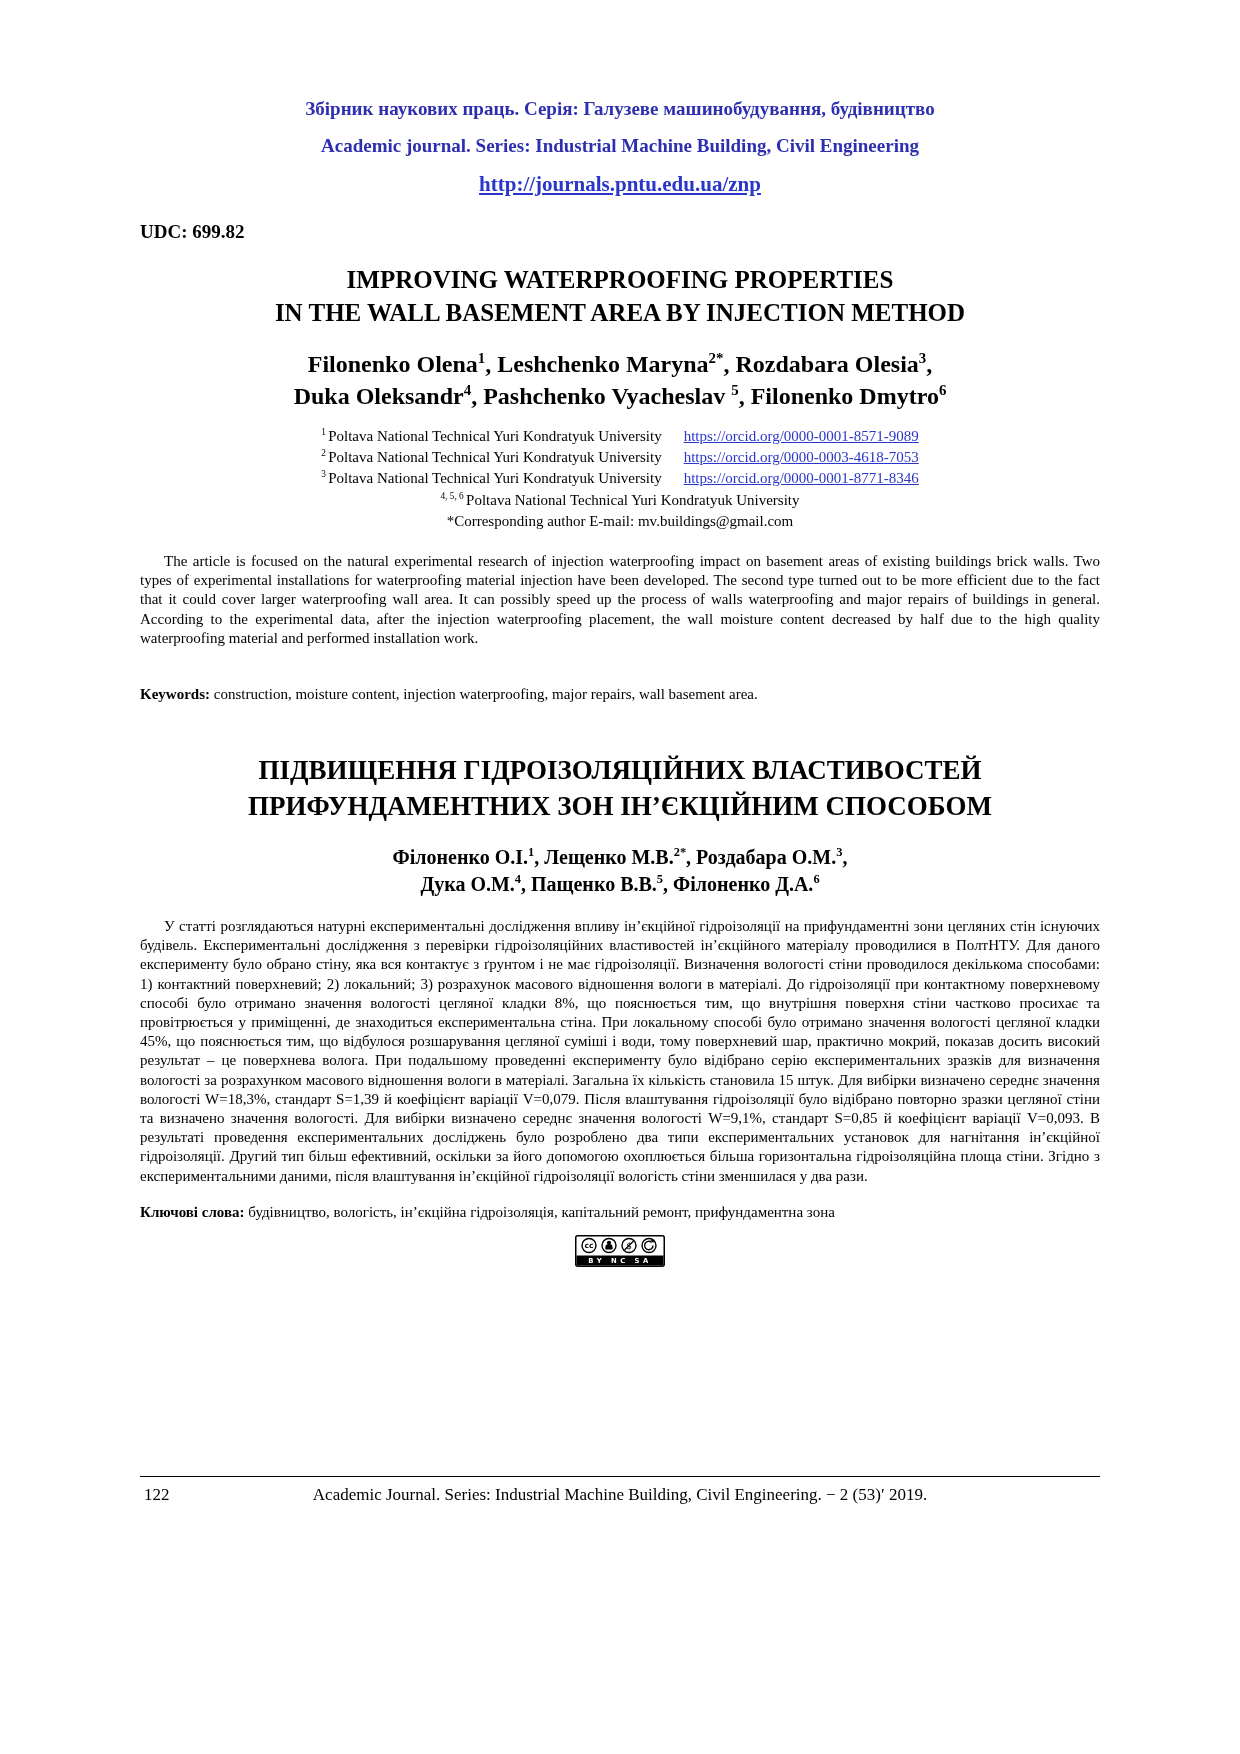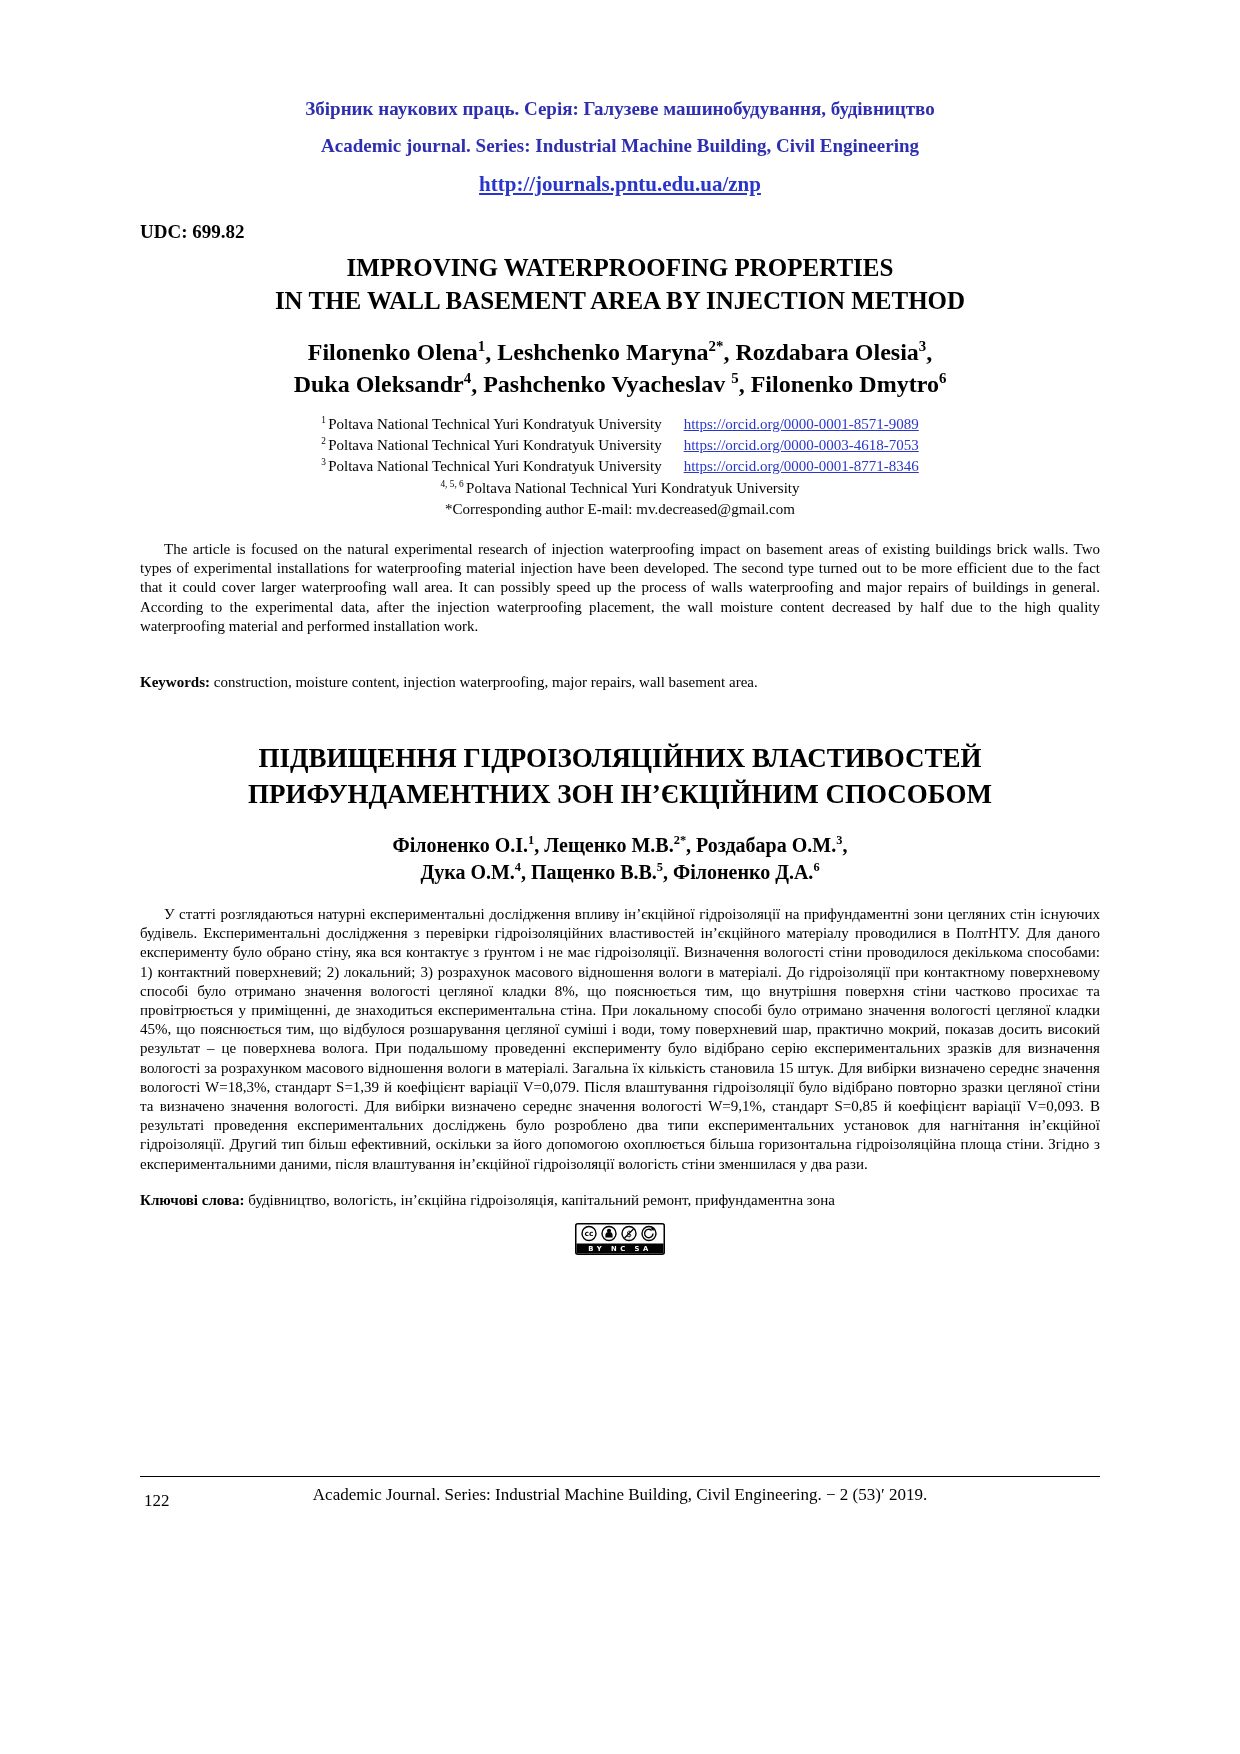--- a/index.html
+++ b/index.html
@@ -29,21 +29,21 @@
     color: var(--link-color, #2936c9);
     text-decoration: underline;
     cursor: pointer;
   }
   .header-link.first { margin-top: 14px; }
   .header-link.secondl { margin-top: 11px; }
 
   .udc { margin-top: 24px; font-size: 19px; font-weight: bold; }
 
   .title-en {
-    margin-top: 8px; text-align: center;
+    margin-top: 20px; text-align: center;
     font-size: 25px; font-weight: bold; line-height: 1.32;
   }
   .authors {
     margin-top: 20px; text-align: center;
     font-weight: bold; font-size: 24px; line-height: 1.32;
   }
   .affs { margin-top: 13px; text-align: center; font-size: 15px; line-height: 1.42; }
   .affs .doclink, .doclink {
     color: var(--link-color, #2936c9);
     text-decoration: underline;
@@ -79,21 +79,21 @@
     position: absolute;
     left: 140px; right: 140px; top: 1476px;
     border-top: 1.5px solid #000;
   }
   .footer-row {
     position: relative;
     text-align: center;
     font-size: 17px;
     padding-top: 8px;
   }
-  .pagenum { position: absolute; left: 4px; top: 14px; }
+  .pagenum { position: absolute; left: 4px; top: 8px; }
 </style>
 </head>
 <body>
 
 <div class="content">
 
   <div class="journal-line">Збірник наукових праць. Серія: Галузеве машинобудування, будівництво</div>
   <div class="journal-line second">Academic journal. Series: Industrial Machine Building, Civil Engineering</div>
 
   <a class="header-link first">http://journals.pntu.edu.ua/znp</a>
@@ -108,21 +108,21 @@
   <div class="authors">
     <div>Filonenko Olena<sup>1</sup>, Leshchenko Maryna<sup>2*</sup>, Rozdabara Olesia<sup>3</sup>,</div>
     <div>Duka Oleksandr<sup>4</sup>, Pashchenko Vyacheslav <sup>5</sup>, Filonenko Dmytro<sup>6</sup></div>
   </div>
 
   <div class="affs">
     <div class="aff-line"><sup>1 </sup>Poltava National Technical Yuri Kondratyuk University<a class="doclink">https://orcid.org/0000-0001-8571-9089</a></div>
     <div class="aff-line"><sup>2 </sup>Poltava National Technical Yuri Kondratyuk University<a class="doclink">https://orcid.org/0000-0003-4618-7053</a></div>
     <div class="aff-line"><sup>3 </sup>Poltava National Technical Yuri Kondratyuk University<a class="doclink">https://orcid.org/0000-0001-8771-8346</a></div>
     <div class="aff-line"><sup>4, 5, 6 </sup>Poltava National Technical Yuri Kondratyuk University</div>
-    <div class="aff-line">*Corresponding author E-mail: mv.decreased@gmail.com</div>
+    <div class="aff-line">*Corresponding author E-mail: mv.buildings@gmail.com</div>
   </div>
 
   <div class="abstract">The article is focused on the natural experimental research of injection waterproofing impact on basement areas of existing buildings brick walls. Two types of experimental installations for waterproofing material injection have been developed. The second type turned out to be more efficient due to the fact that it could cover larger waterproofing wall area. It can possibly speed up the process of walls waterproofing and major repairs of buildings in general. According to the experimental data, after the injection waterproofing placement, the wall moisture content decreased by half due to the high quality waterproofing material and performed installation work.</div>
 
   <div class="keywords"><b>Keywords:</b> construction, moisture content, injection waterproofing, major repairs, wall basement area.</div>
 
   <div class="title-uk">
     <span>ПІДВИЩЕННЯ ГІДРОІЗОЛЯЦІЙНИХ ВЛАСТИВОСТЕЙ</span><br>
     <span>ПРИФУНДАМЕНТНИХ ЗОН ІН’ЄКЦІЙНИМ СПОСОБОМ</span>
   </div>

